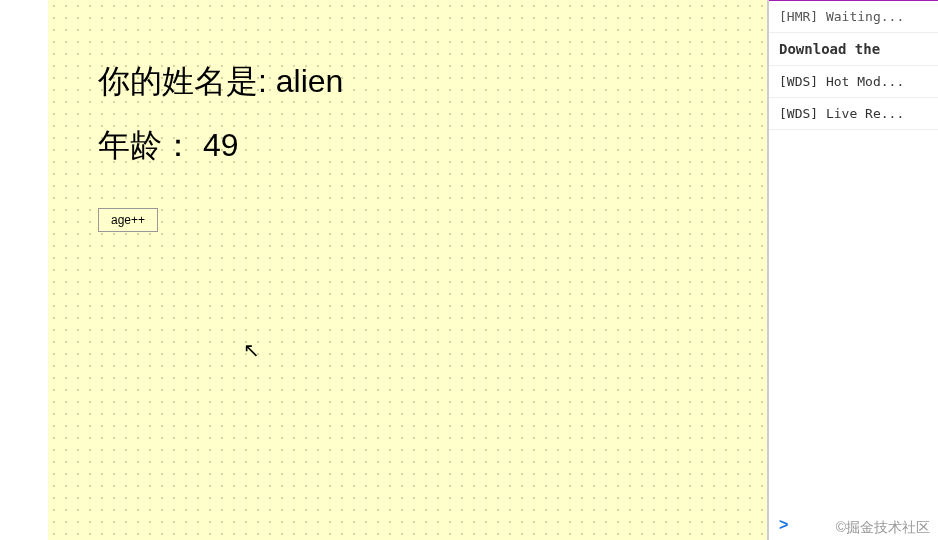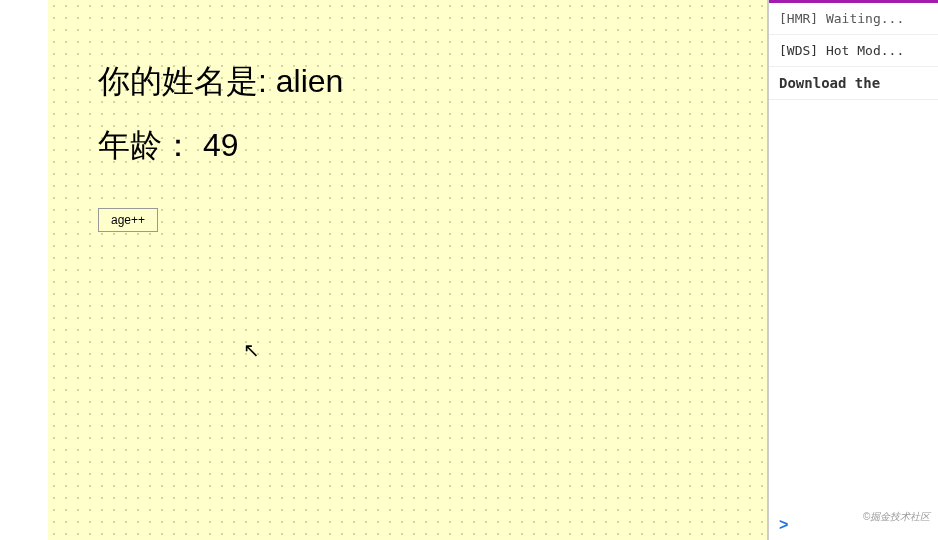--- a/index.html
+++ b/index.html
@@ -86,40 +86,39 @@
       overflow: hidden;
       font-family: monospace;
     }
 
     .sidebar-item.bold {
       font-weight: bold;
       font-size: 14px;
     }
 
     .sidebar-item.top {
-      border-top: 3px solid #a21caf;
+      border-top: 1px solid #a21caf;
       color: #555;
     }
 
     .chevron-area {
       padding: 6px 10px;
       color: #1a73e8;
       font-size: 16px;
       font-weight: bold;
       cursor: pointer;
     }
 
     .footer-text {
       position: absolute;
-      bottom: 16px;
+      bottom: 3px;
       right: 8px;
-      font-size: 10px;
+      font-size: 14px;
       color: #999;
       font-family: Arial, sans-serif;
-      font-style: italic;
     }
 
     .cursor-area {
       position: absolute;
       top: 340px;
       left: 195px;
       pointer-events: none;
     }
   </style>
 </head>
@@ -141,24 +140,27 @@
   <div class="cursor-area">
     <span style="font-size:20px; color:#000; line-height:1;">↖</span>
   </div>
 </div>
 
 <div class="sidebar">
   <div class="sidebar-items">
     <div class="sidebar-item top">
       <span>[HMR] Waiting...</span>
     </div>
+    <div class="sidebar-item bold">
+      <span>Download the</span>
+    </div>
     <div class="sidebar-item">
       <span>[WDS] Hot Mod...</span>
     </div>
-    <div class="sidebar-item bold">
-      <span>Download the</span>
+    <div class="sidebar-item">
+      <span>[WDS] Live Re...</span>
     </div>
   </div>
   <div class="chevron-area">
     <span>&gt;</span>
   </div>
   <div class="footer-text">©掘金技术社区</div>
 </div>
 
 </body></html>

